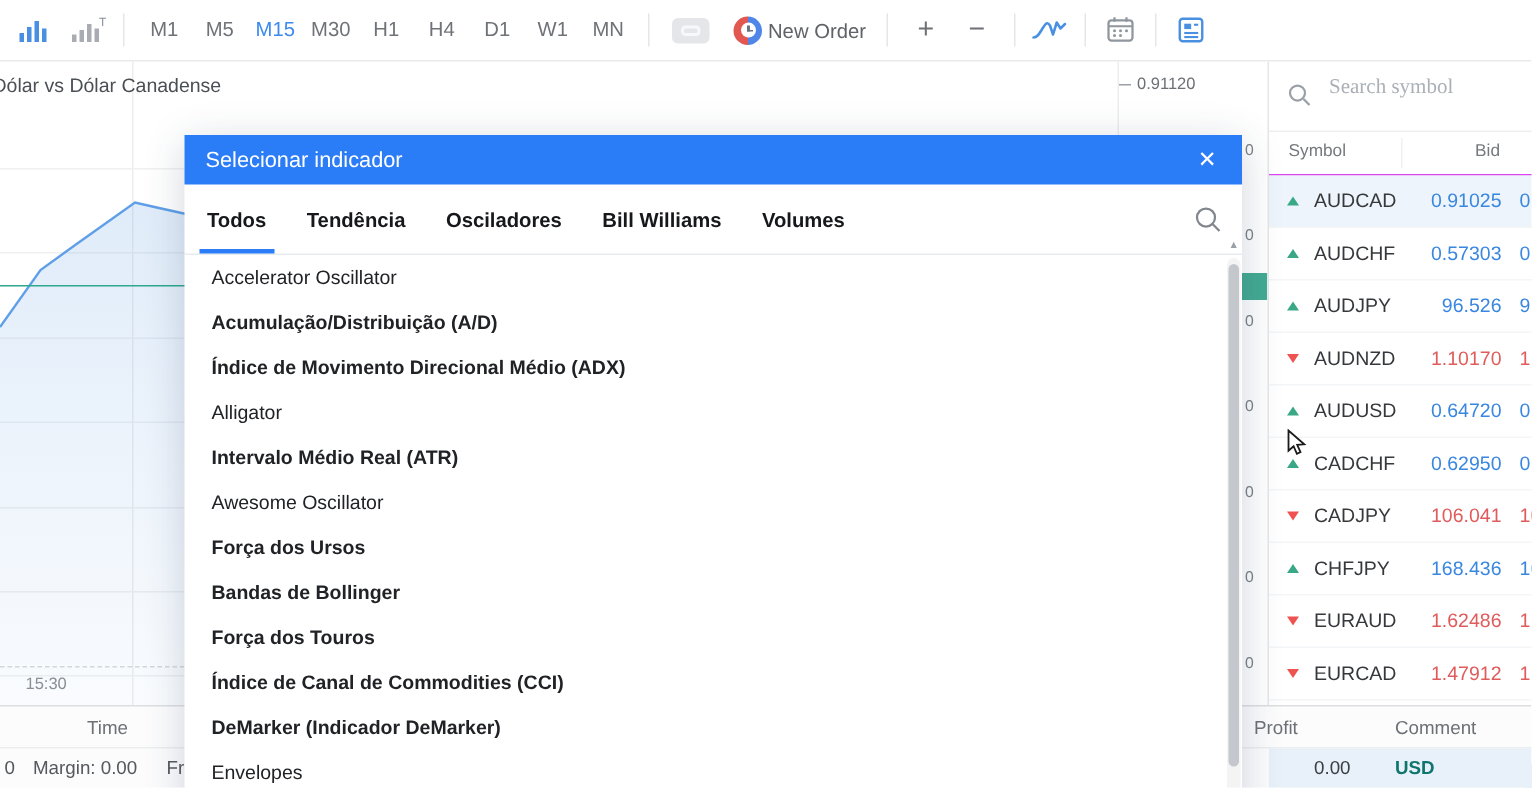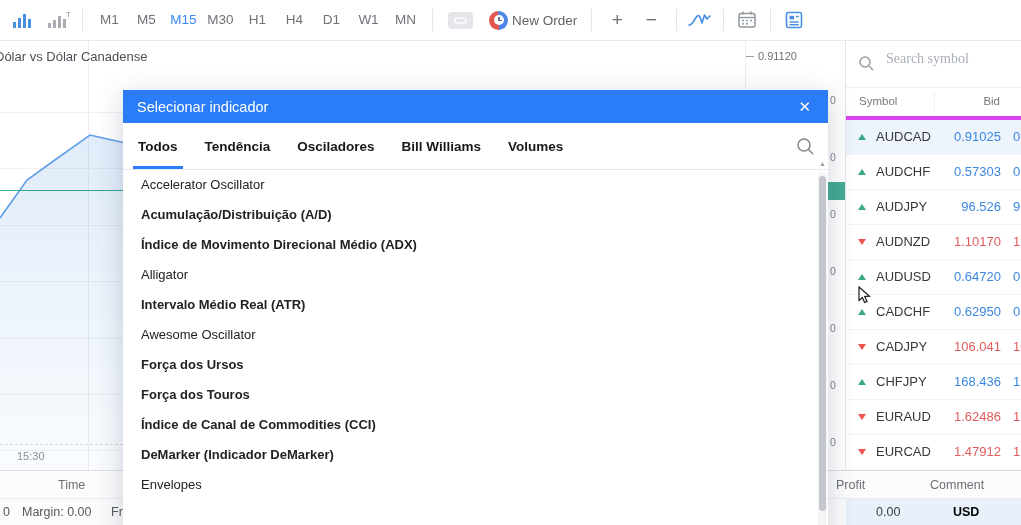--- a/index.html
+++ b/index.html
@@ -40,21 +40,21 @@
   .axis-digit{position:absolute;left:830px;font-size:10.5px;color:#7d8287;}
   .time-ticks{position:absolute;left:0;top:404px;width:128px;border-top:1px dashed #d4d6d9;}
   .time-label{position:absolute;left:17px;top:410px;font-size:11px;color:#8a8f94;}
   
   .mw{position:absolute;left:845px;top:40px;width:176px;height:430px;background:#fff;border-left:1px solid #e5e6e8;z-index:4;}
   .mw-search{position:relative;height:47px;border-bottom:1px solid #efefef;}
   .mw-search svg{position:absolute;left:12px;top:15px;}
   .mw-search input{position:absolute;left:38px;top:10px;width:120px;border:none;outline:none;
     font-family:Liberation Serif, serif;font-size:14px;color:#333;}
   .mw-search input::placeholder{color:#aab0b6;}
-  .mw-head{position:relative;height:28px;border-bottom:4px solid #d946ef;}
+  .mw-head{position:relative;height:28px;border-bottom:1px solid #d946ef;}
   .mw-head .h-symbol{position:absolute;left:13px;top:7px;font-size:11.5px;color:#75797e;}
   .mw-head .h-bid{position:absolute;right:22px;top:7px;font-size:11.5px;color:#75797e;}
   .mw-head .col-sep{position:absolute;left:88px;top:4px;bottom:4px;width:1px;background:#f0f0f2;}
   .mw-row{position:relative;height:34px;border-bottom:1px solid #f4f5f7;cursor:pointer;}
   .mw-row.sel{background:#edf4fb;}
   .tri{position:absolute;left:12px;top:14px;width:0;height:0;border-left:4.5px solid transparent;border-right:4.5px solid transparent;}
   .up .tri{border-bottom:6px solid #3aa787;}
   .down .tri{border-top:6px solid #ef5350;}
   .sym{position:absolute;left:30px;top:9px;font-size:13px;color:#36383b;}
   .bid{position:absolute;right:21px;top:9px;font-size:13px;}
@@ -66,21 +66,21 @@
   .tbx-head{position:relative;height:27px;border-bottom:1px solid #ebedef;}
   .tbx-head .th-time{position:absolute;left:58px;top:7px;font-size:12.5px;color:#6d7176;}
   .tbx-head .th-profit{position:absolute;left:836px;top:7px;font-size:12.5px;color:#6d7176;}
   .tbx-head .th-comment{position:absolute;left:930px;top:7px;font-size:12.5px;color:#6d7176;}
   .tbx-row{position:relative;height:27px;}
   .tbx-row .r-right{position:absolute;left:846px;top:0;right:0;bottom:0;background:#e8f1fa;}
   .tbx-row .v-lead{position:absolute;left:3px;top:6px;font-size:12.5px;color:#55595e;}
   .tbx-row .v-margin{position:absolute;left:22px;top:6px;font-size:12.5px;color:#55595e;}
   .tbx-row .v-free{position:absolute;left:111px;top:6px;font-size:12.5px;color:#55595e;}
   .tbx-row .v-profit{position:absolute;left:876px;top:6px;font-size:12.5px;color:#3c4043;}
-  .tbx-row .v-ccy{position:absolute;left:930px;top:6px;font-size:12.5px;font-weight:bold;color:#000000;margin-left:23px;}
+  .tbx-row .v-ccy{position:absolute;left:930px;top:6px;font-size:12.5px;font-weight:bold;color:#0f766e;}
   
   .modal{position:absolute;left:123px;top:90px;width:705px;height:460px;background:#fff;z-index:10;
     box-shadow:0 6px 26px rgba(40,60,90,.22);}
   .m-head{height:33px;background:#2b7cf7;display:flex;align-items:center;justify-content:space-between;padding:0 14px;}
   .m-title{color:#fff;font-size:14.5px;}
   .m-close{color:#fff;font-size:15px;cursor:pointer;line-height:33px;padding:0 3px;}
   .m-tabs{position:relative;height:46px;border-bottom:1px solid #e7ebf0;display:flex;align-items:stretch;padding:0 15px;gap:27px;}
   .m-tab{display:flex;align-items:center;font-size:13.5px;font-weight:bold;color:#16181b;cursor:pointer;position:relative;}
   .m-tab.active::after{content:'';position:absolute;left:-5px;right:-5px;bottom:0;height:3px;background:#2b7cf7;}
   .m-search{position:absolute;right:14px;top:14px;cursor:pointer;}
@@ -327,20 +327,21 @@
     </span>
   </div>
   <div class="m-list">
     <div class="mi">Accelerator Oscillator</div>
     <div class="mi b">Acumulação/Distribuição (A/D)</div>
     <div class="mi b">Índice de Movimento Direcional Médio (ADX)</div>
     <div class="mi">Alligator</div>
     <div class="mi b">Intervalo Médio Real (ATR)</div>
     <div class="mi">Awesome Oscillator</div>
     <div class="mi b">Força dos Ursos</div>
+    <div class="mi b">Bandas de Bollinger</div>
     <div class="mi b">Força dos Touros</div>
     <div class="mi b">Índice de Canal de Commodities (CCI)</div>
     <div class="mi b">DeMarker (Indicador DeMarker)</div>
     <div class="mi">Envelopes</div>
   </div>
   <div class="m-scroll">
     <span class="arrow">▲</span>
     <span class="thumb"></span>
   </div>
 </div>

